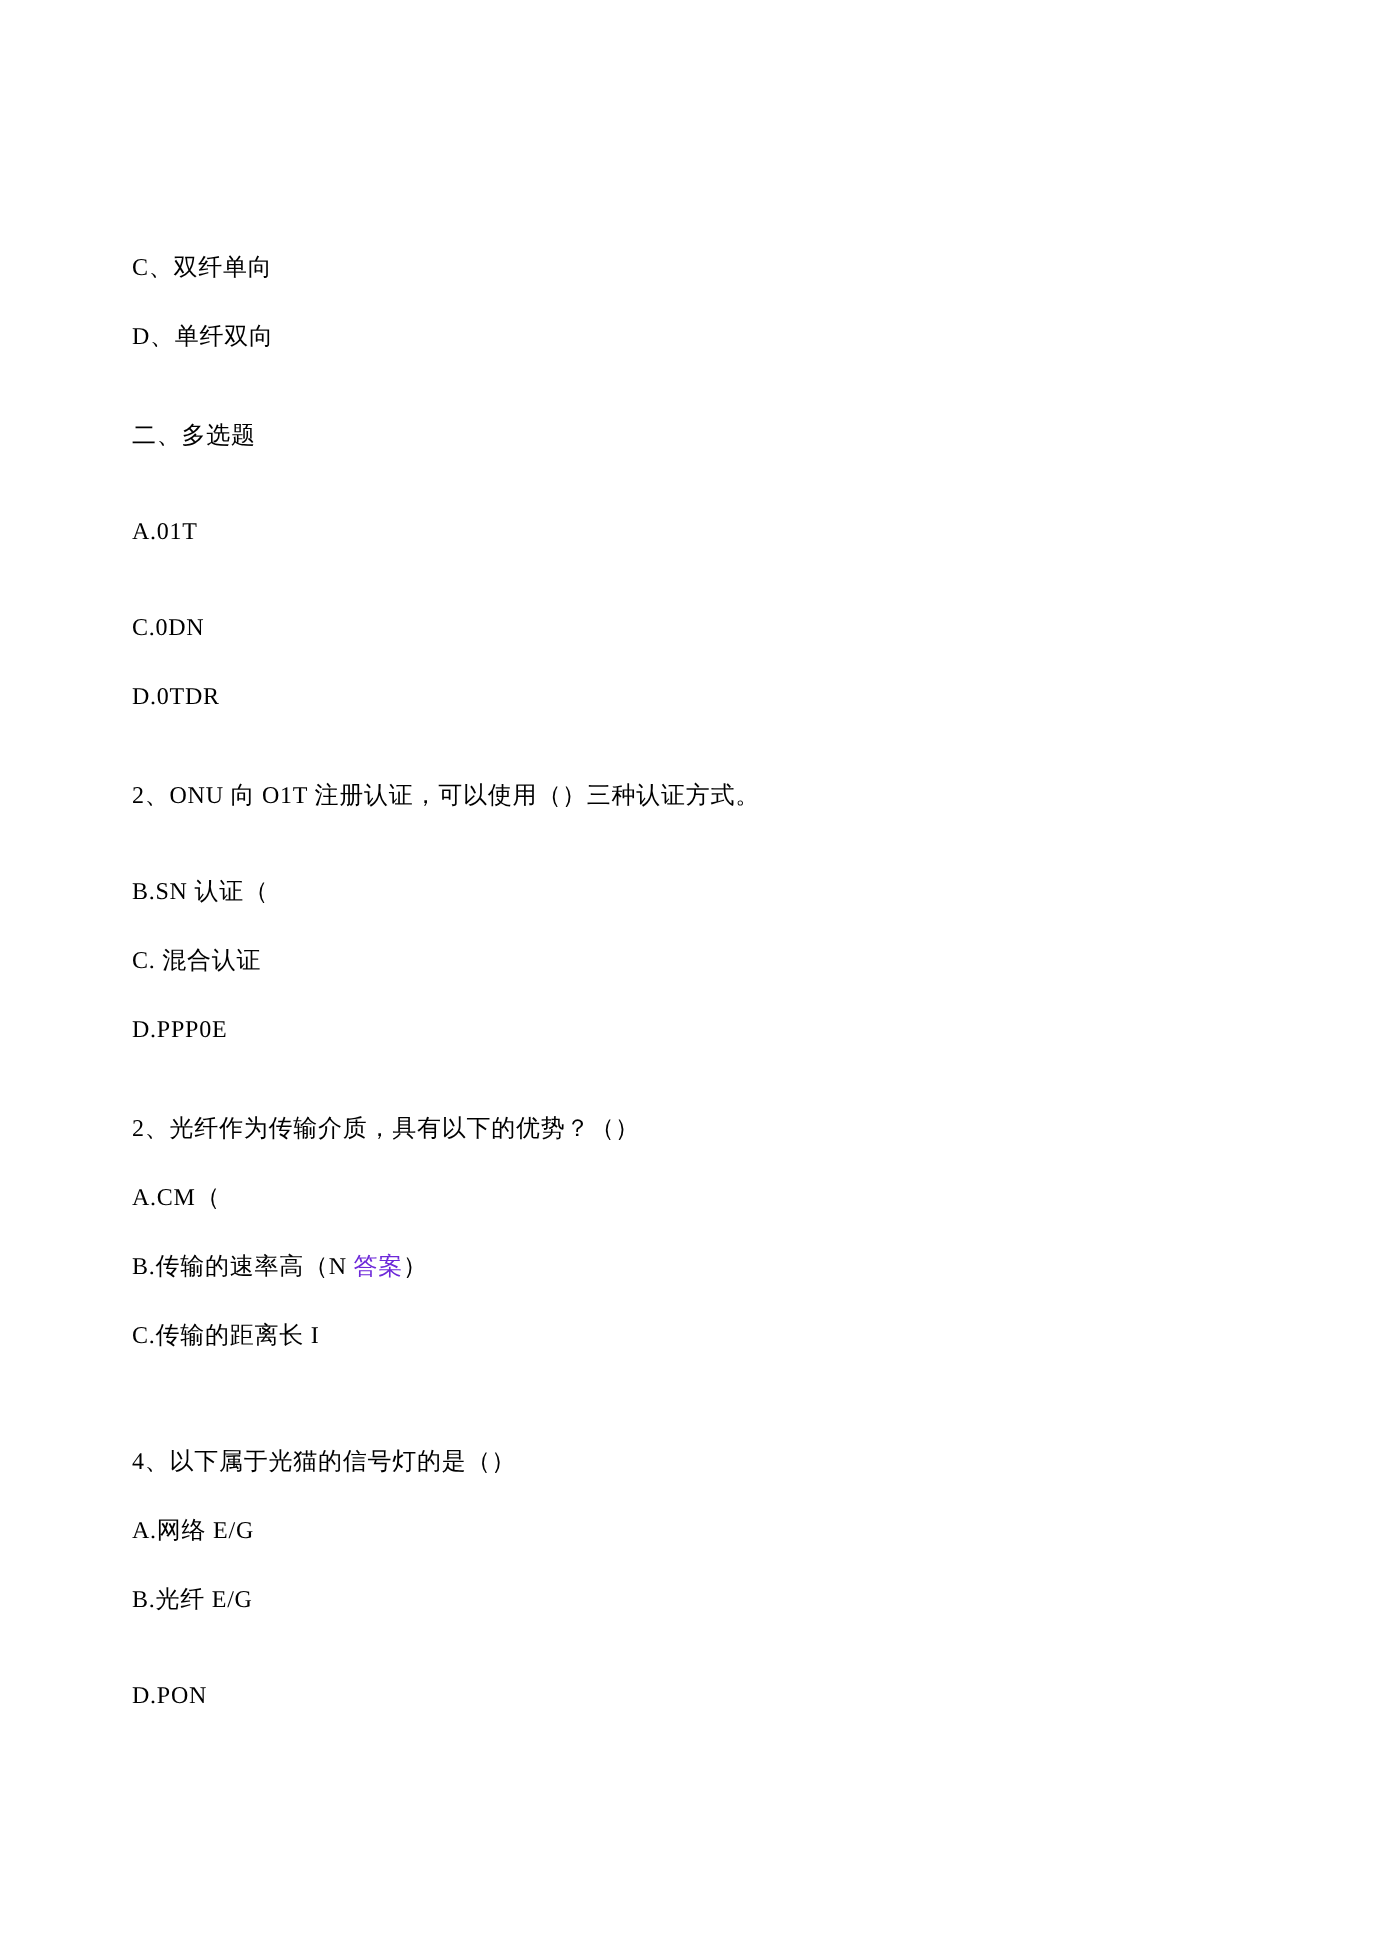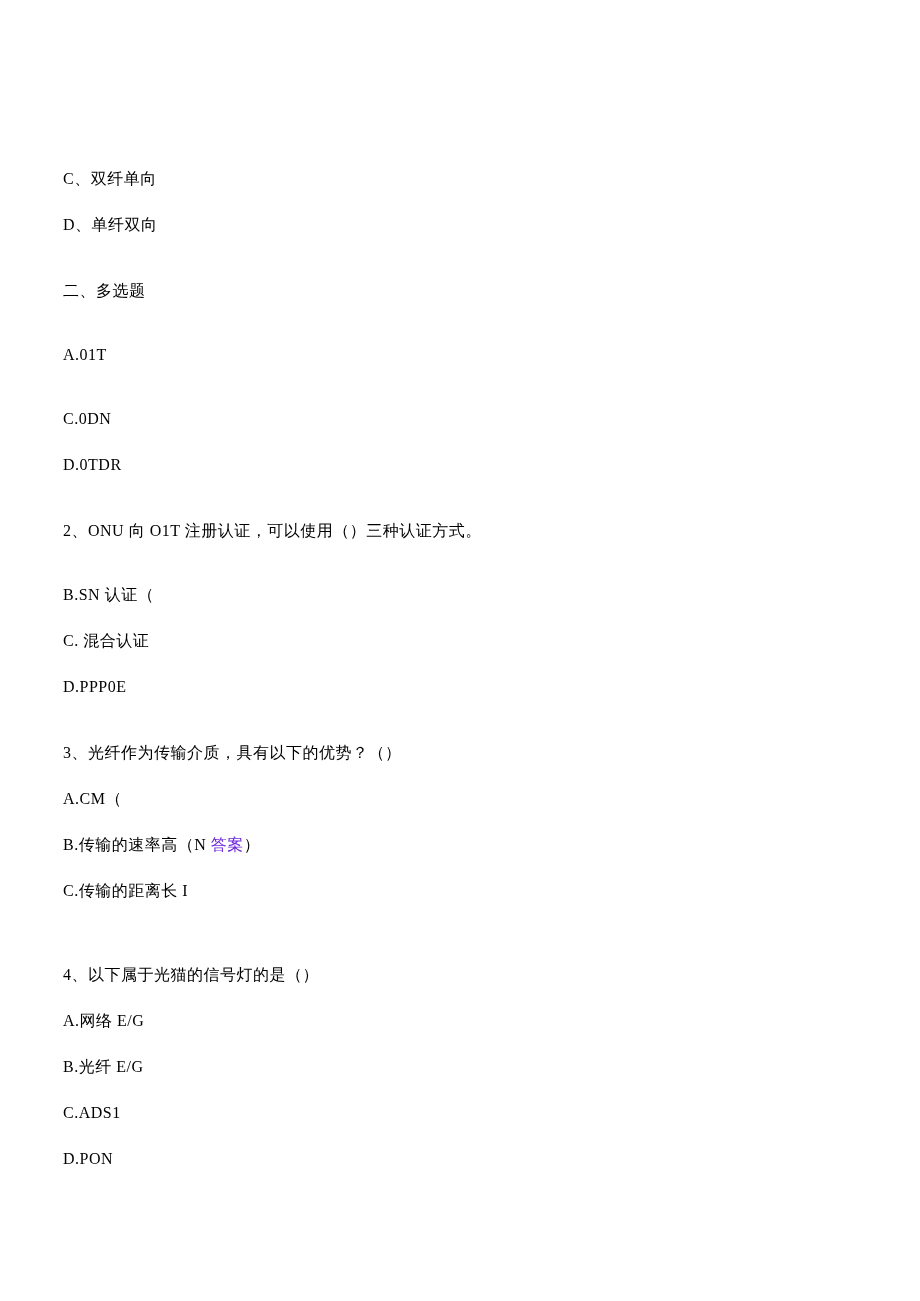--- a/index.html
+++ b/index.html
@@ -5,21 +5,21 @@
   body {
     margin: 0;
     padding: 0;
     background: #ffffff;
     font-family: "SimSun", "宋体", "Times New Roman", serif;
     width: 920px;
     height: 1301px;
     overflow: hidden;
   }
   .page {
-    padding: 165px 130px 0 63px;
+    padding: 165px 130px 0 88px;
     box-sizing: border-box;
     width: 920px;
   }
   .line {
     font-size: 16px;
     color: #000;
     line-height: 1.75;
     margin: 0;
     letter-spacing: 0.5px;
   }
@@ -60,36 +60,35 @@
   <div class="spacer-sm"></div>
   <div class="spacer-sm"></div>
   <p class="line">B.SN 认证（</p>
   <div class="spacer-sm"></div>
   <p class="line">C. 混合认证</p>
   <div class="spacer-sm"></div>
   <p class="line">D.PPP0E</p>
 
   <div class="spacer"></div>
 
-  <p class="line">3、光纤作为传输介质，具有以下的优势？（）</p>
+  <p class="line">2、光纤作为传输介质，具有以下的优势？（）</p>
   <div class="spacer-sm"></div>
   <p class="line">A.CM（</p>
   <div class="spacer-sm"></div>
   <p class="line">
     <span>B.传输的速率高（N </span><span class="highlight">答案</span><span>）</span>
   </p>
   <div class="spacer-sm"></div>
   <p class="line">C.传输的距离长 I</p>
   <div class="spacer-sm"></div>
 
   <div class="spacer"></div>
 
   <p class="line">4、以下属于光猫的信号灯的是（）</p>
   <div class="spacer-sm"></div>
   <p class="line">A.网络 E/G</p>
   <div class="spacer-sm"></div>
   <p class="line">B.光纤 E/G</p>
   <div class="spacer-sm"></div>
-  <p class="line">C.ADS1</p>
   <div class="spacer-sm"></div>
   <p class="line">D.PON</p>
 
 </div>
 
 </body></html>

